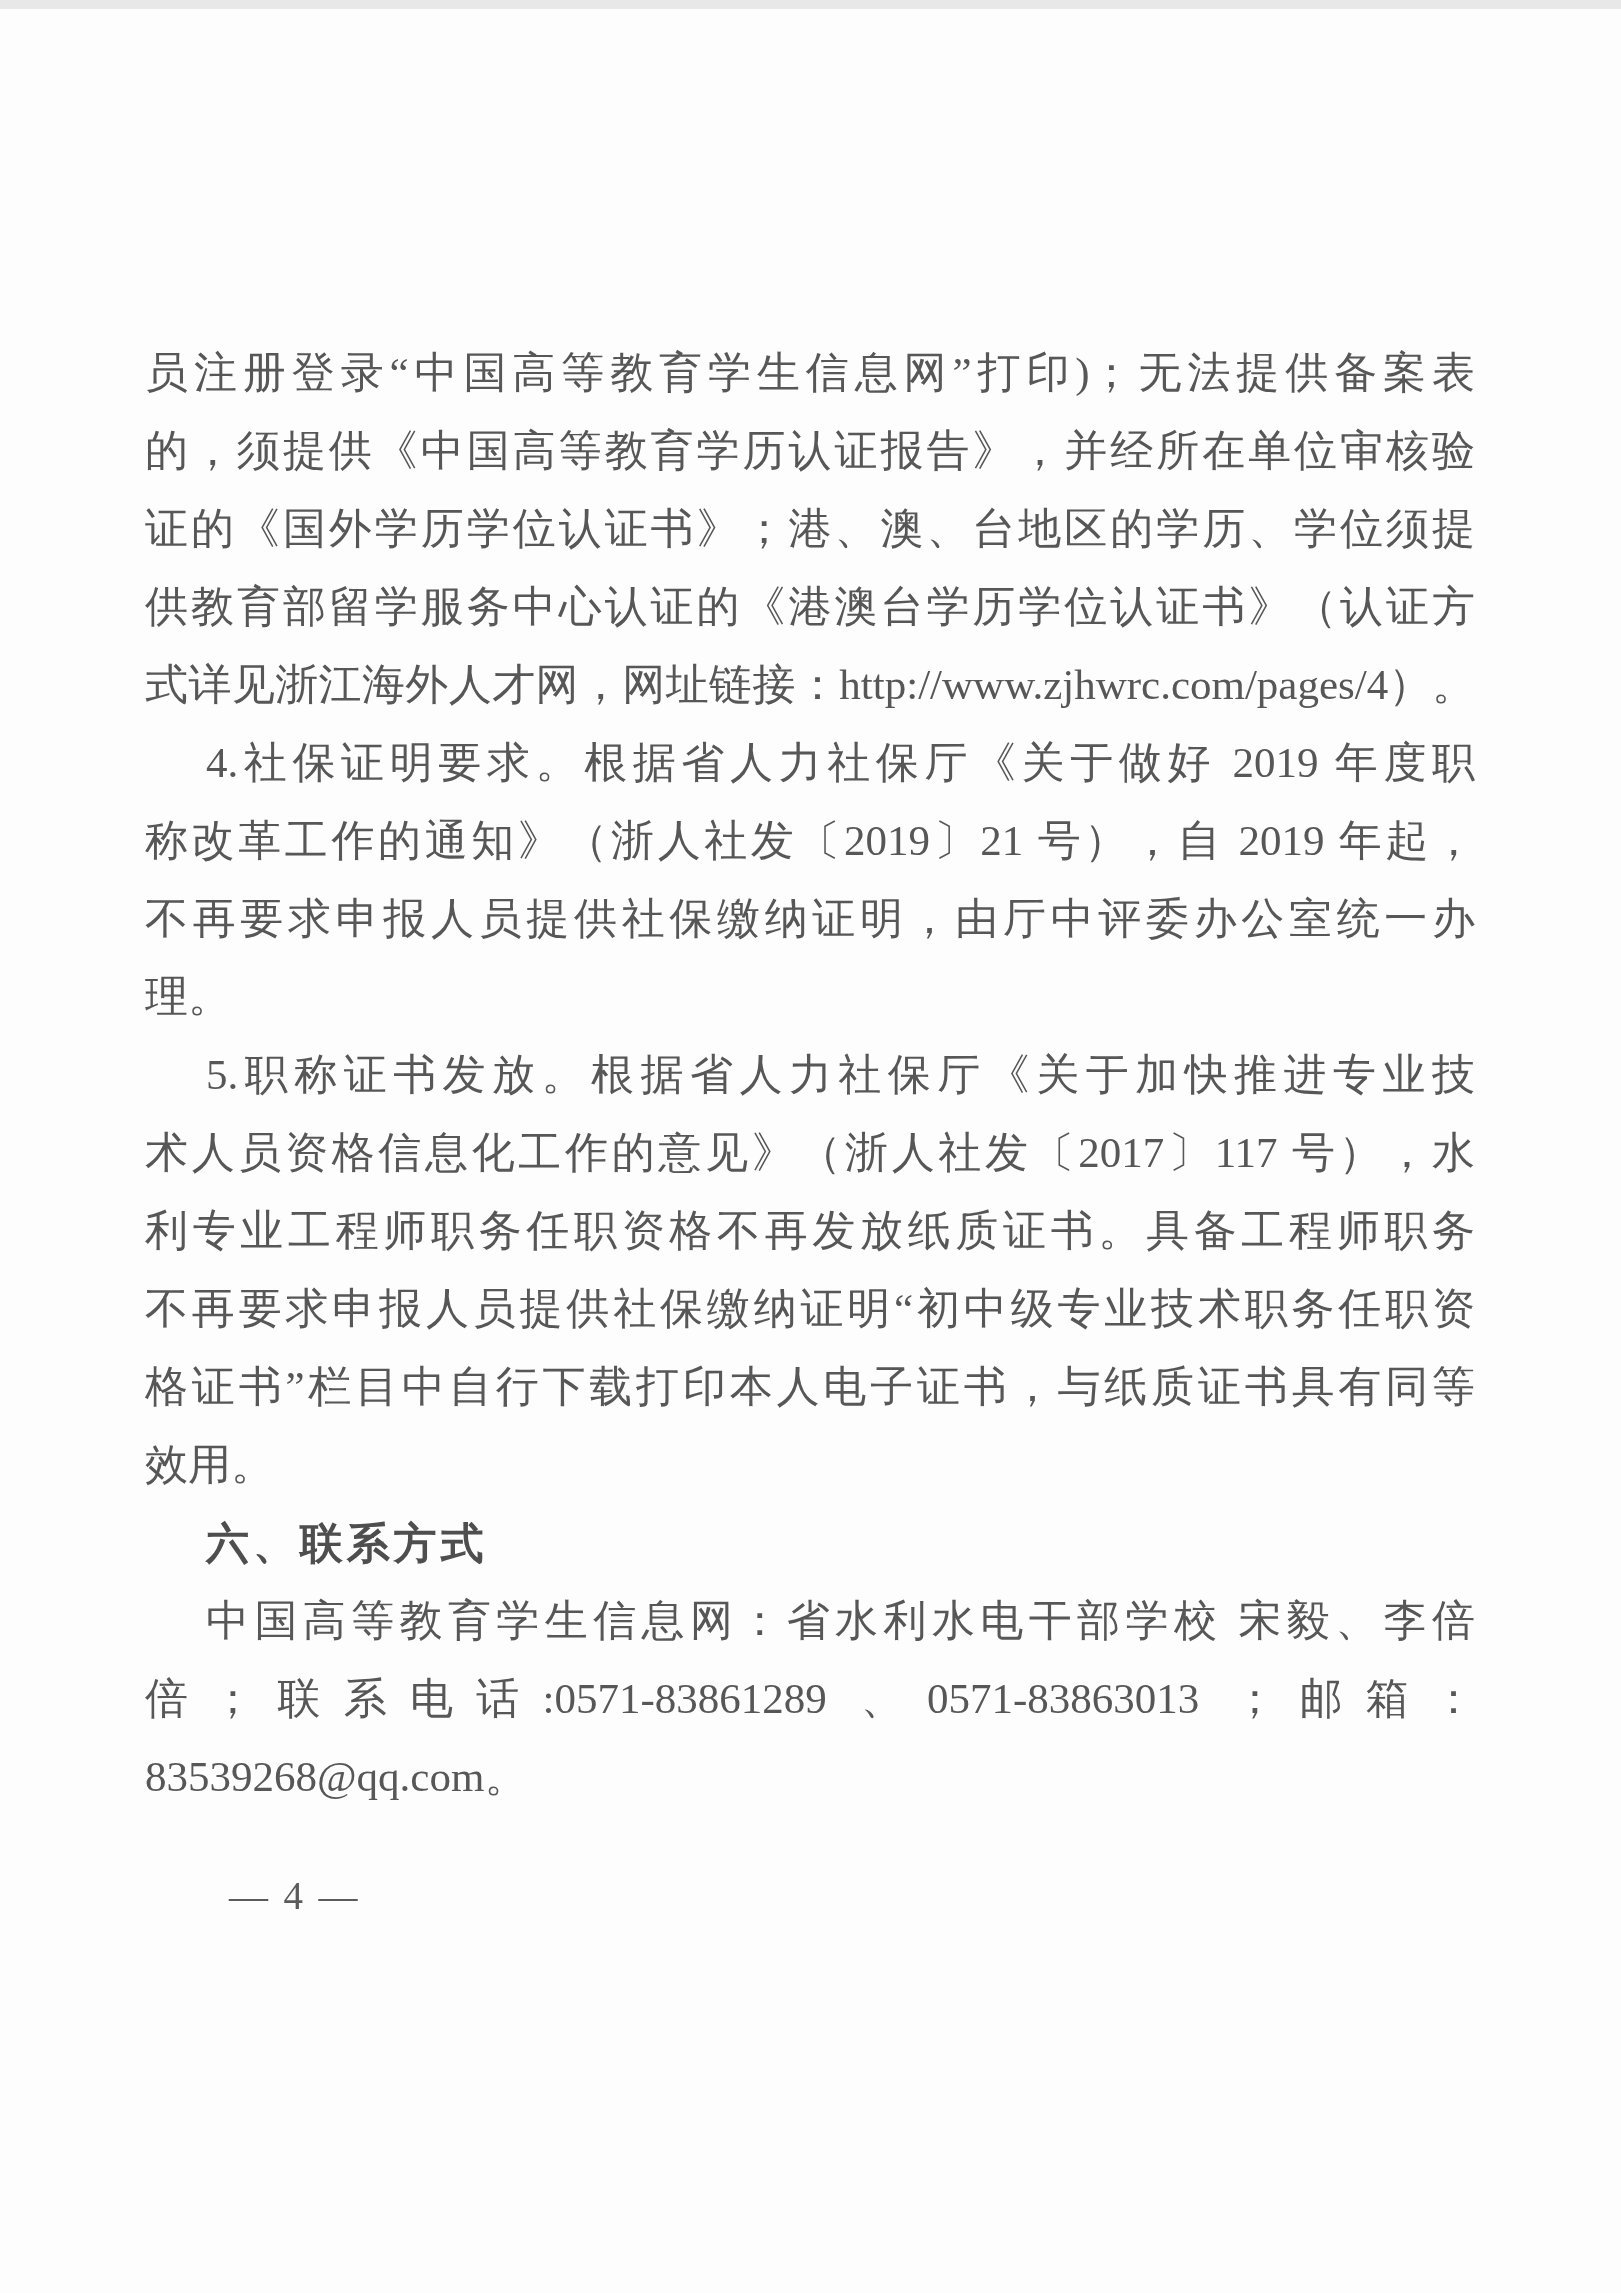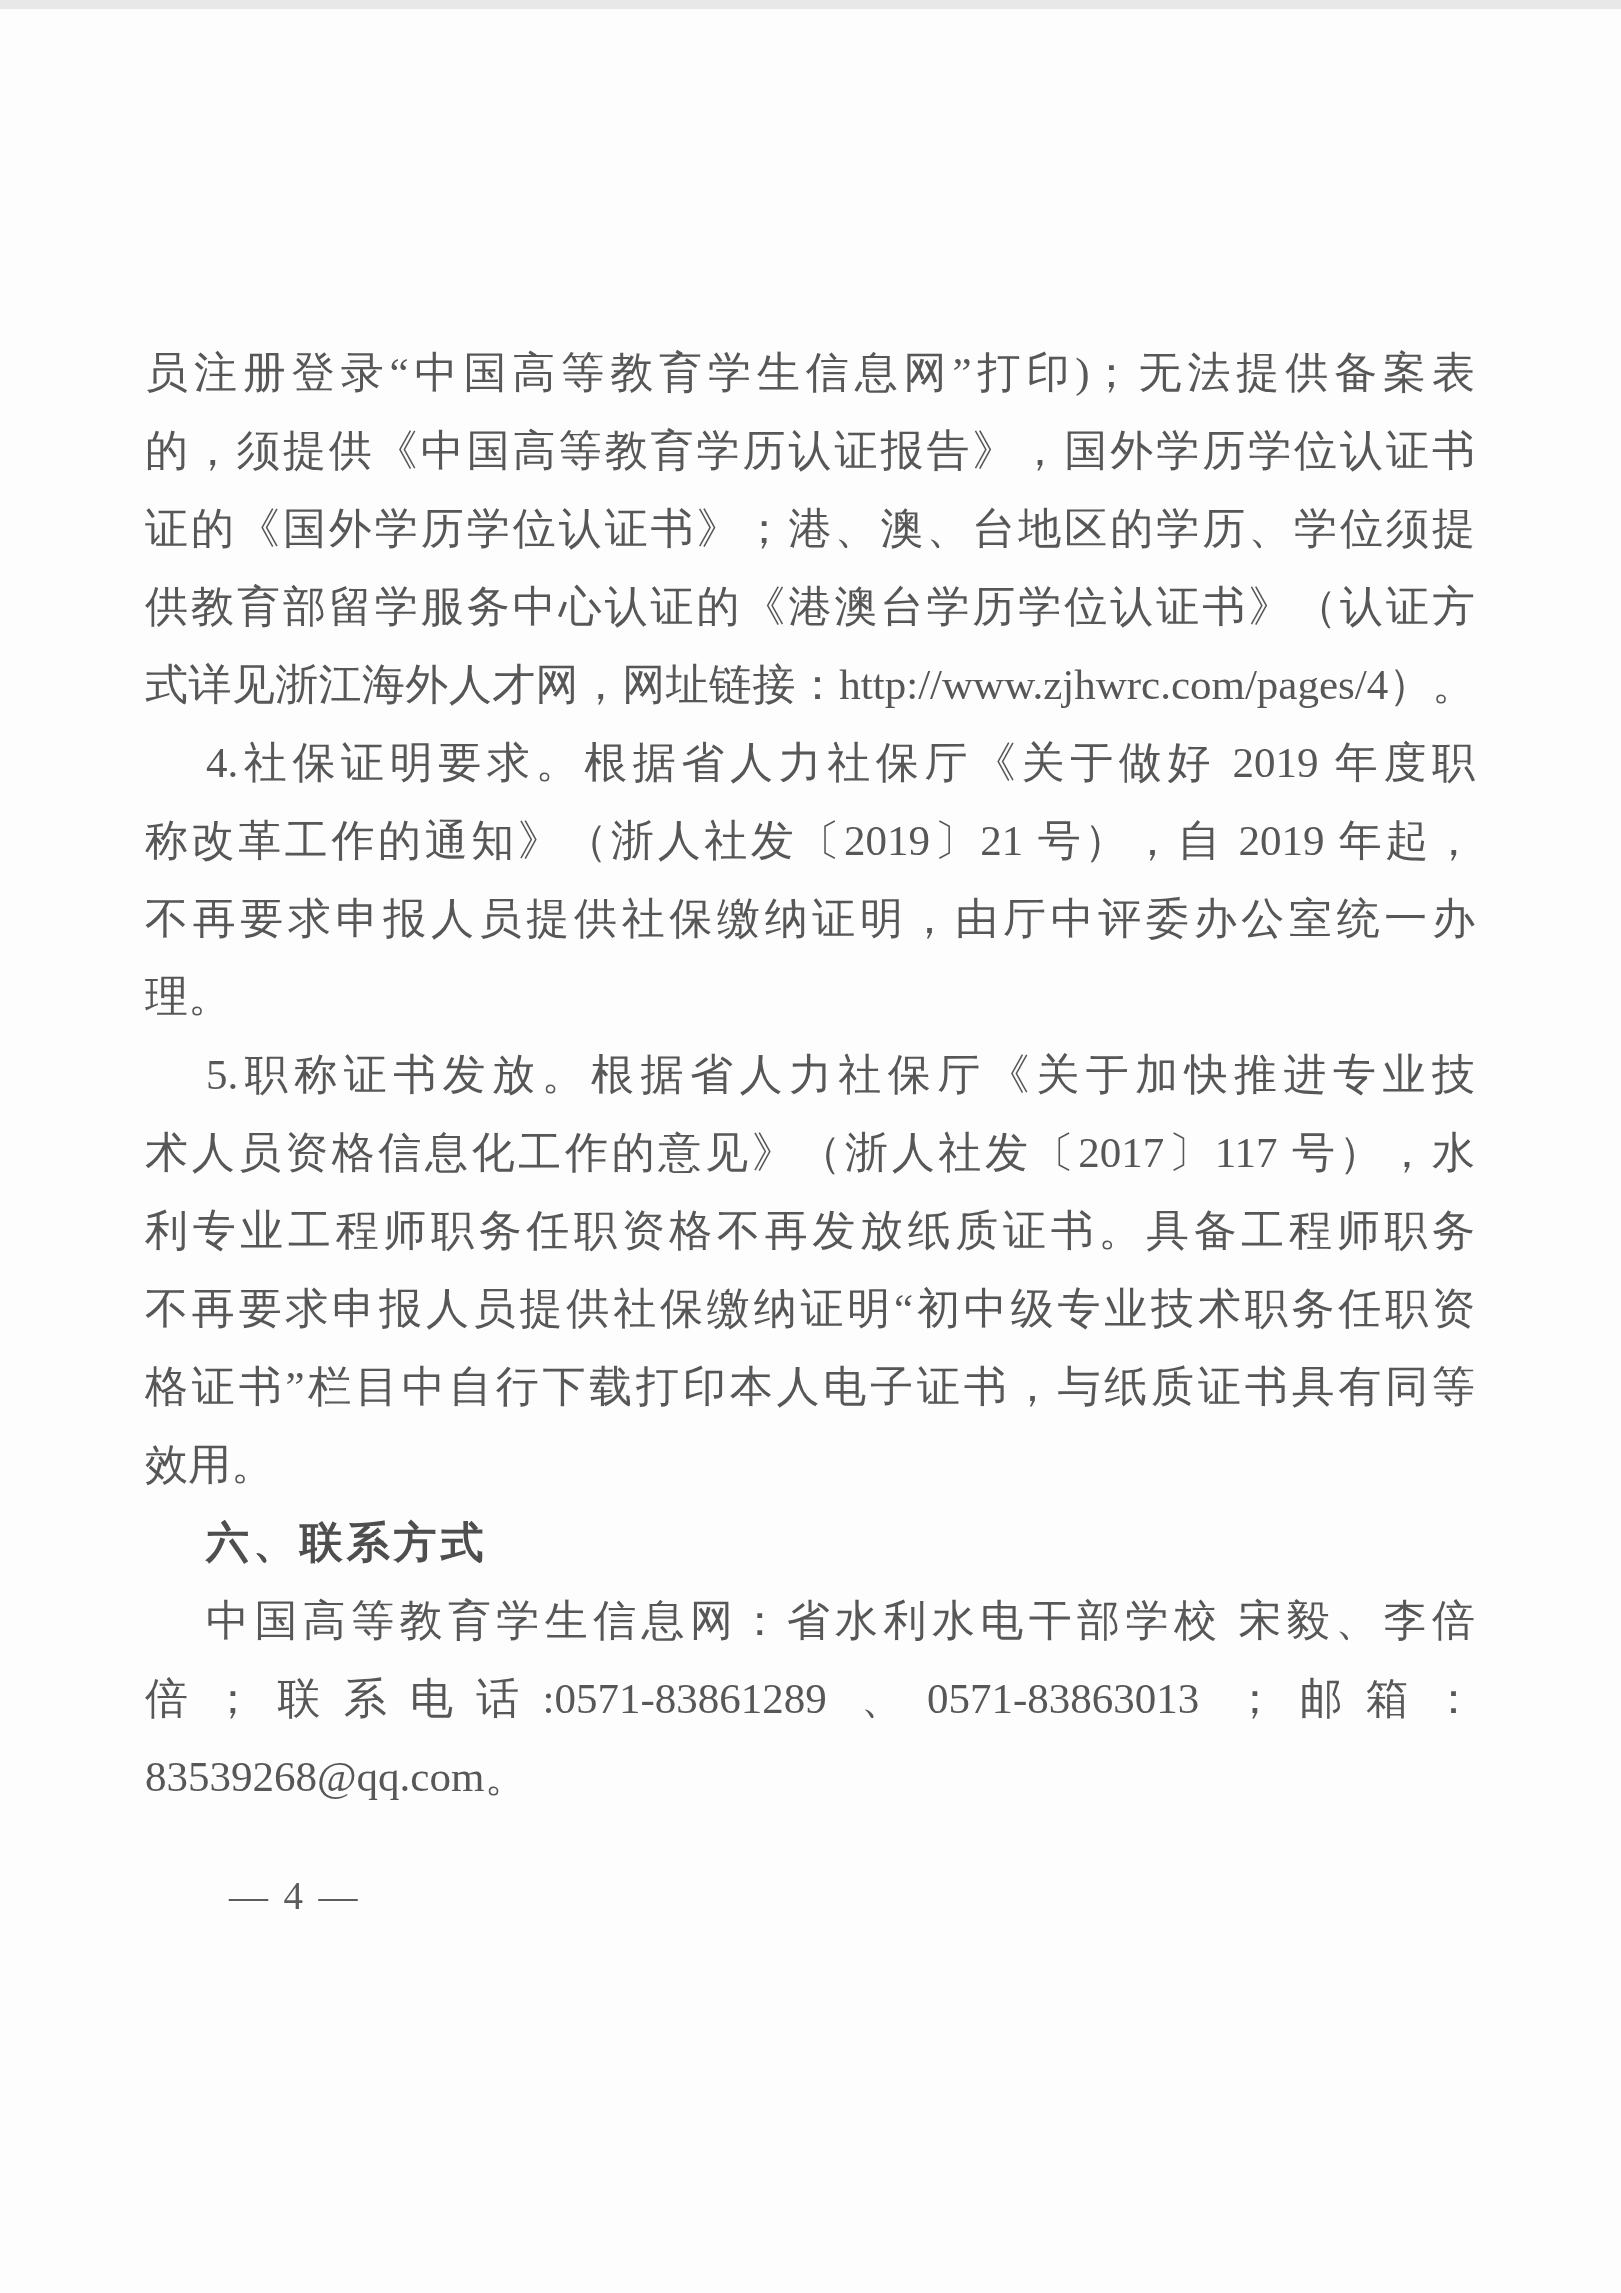--- a/index.html
+++ b/index.html
@@ -27,41 +27,41 @@
     text-align: left;
   }
   .j {
     text-align: justify;
     text-align-last: justify;
   }
   .indent {
     padding-left: 61px;
   }
   .heading {
-    font-family: Liberation Serif, serif;
+    font-family: Liberation Sans, sans-serif;
     font-weight: bold;
     color: #4e4e4e;
     letter-spacing: 3.9px;
   }
   .page-number {
     margin-top: 41px;
     margin-left: 84px;
     height: 63px;
     font-size: 39px;
     letter-spacing: 2.9px;
     color: #5b5b5b;
     text-align: left;
   }
 </style>
 </head>
 <body>
 
 <div class="page">
   <div class="line j">员注册登录“中国高等教育学生信息网”打印)；无法提供备案表</div>
-  <div class="line j">的，须提供《中国高等教育学历认证报告》，国外学历学位认证书</div>
+  <div class="line j">的，须提供《中国高等教育学历认证报告》，并经所在单位审核验</div>
   <div class="line j">证的《国外学历学位认证书》；港、澳、台地区的学历、学位须提</div>
   <div class="line j">供教育部留学服务中心认证的《港澳台学历学位认证书》（认证方</div>
   <div class="line j">式详见浙江海外人才网，网址链接：http://www.zjhwrc.com/pages/4）。</div>
   <div class="line j indent">4.社保证明要求。根据省人力社保厅《关于做好 2019 年度职</div>
   <div class="line j">称改革工作的通知》（浙人社发〔2019〕21 号），自 2019 年起，</div>
   <div class="line j">不再要求申报人员提供社保缴纳证明，由厅中评委办公室统一办</div>
   <div class="line">理。</div>
   <div class="line j indent">5.职称证书发放。根据省人力社保厅《关于加快推进专业技</div>
   <div class="line j">术人员资格信息化工作的意见》（浙人社发〔2017〕117 号），水</div>
   <div class="line j">利专业工程师职务任职资格不再发放纸质证书。具备工程师职务</div>

